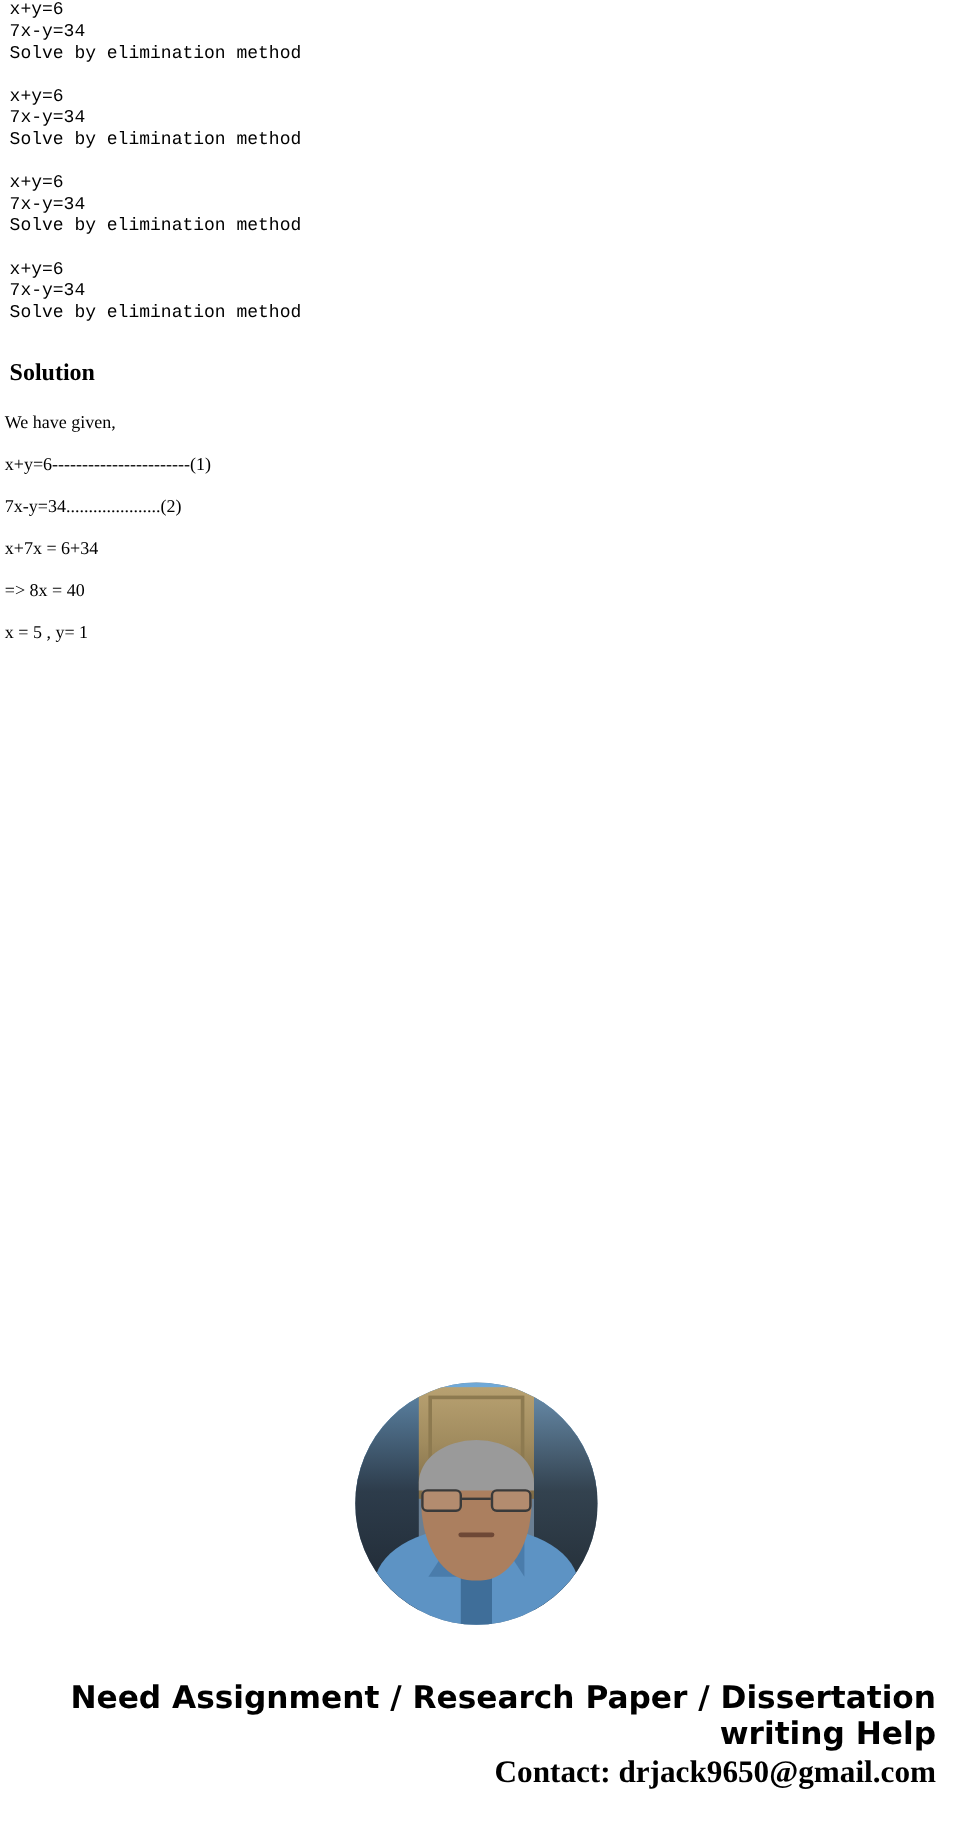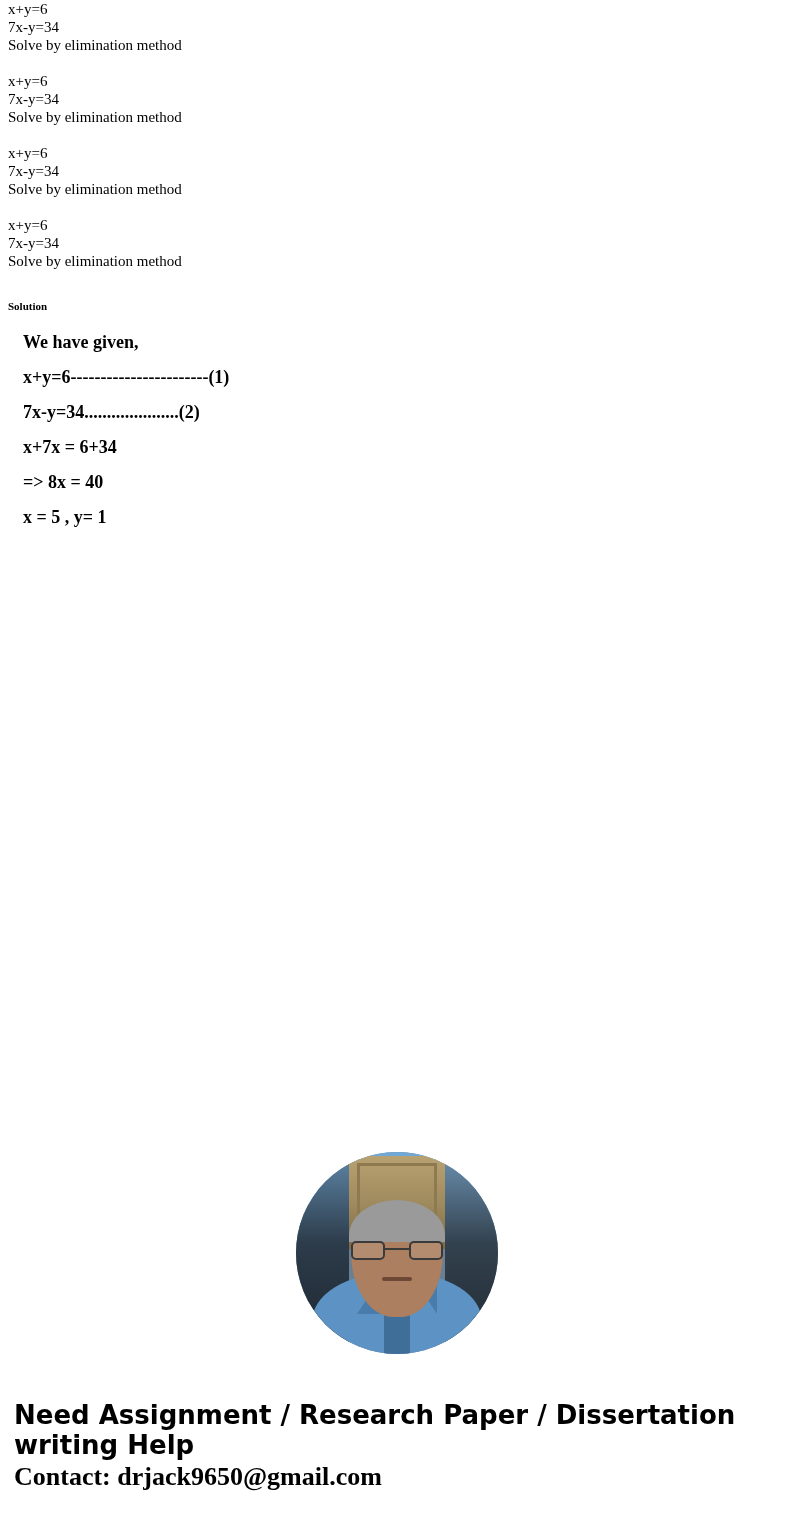--- a/index.html
+++ b/index.html
@@ -25,32 +25,32 @@
     font-family: "Liberation Serif", serif;
     font-size: 15px;
     line-height: 18px;
   }
   .question-group {
     margin-bottom: 18px;
   }
   .question-group .qline {
     display: block;
     white-space: pre;
+    font-family: Liberation Mono, monospace;
   }
   .solution-heading {
     font-weight: bold;
-    font-size: 11px;
+    font-size: 20px;
     padding: 0 8px;
     margin-top: 30px;
     margin-bottom: 22px;
   }
   .solution-body {
-    padding: 0 23px;
-    font-size: 18px;
-    font-weight: bold;
+    padding: 0 4px;
+    font-size: 15px;
   }
   .solution-body p {
     margin: 0 0 19px 0;
     line-height: 16px;
   }
   .avatar-wrap {
     position: absolute;
     left: 0;
     right: 0;
     top: 1152px;
@@ -195,21 +195,21 @@
     width: 30px;
     height: 4px;
     background: #6e4836;
     border-radius: 2px;
   }
   .promo {
     position: absolute;
     left: 0;
     right: 0;
     top: 1400px;
-    text-align: left;
+    text-align: right;
     font-family: "DejaVu Sans", sans-serif;
     font-weight: bold;
     font-size: 26px;
     line-height: 30px;
     color: #000;
     padding: 0 14px;
     box-sizing: border-box;
   }
   .promo .line2 { display: block; }
   .promo .contact {

